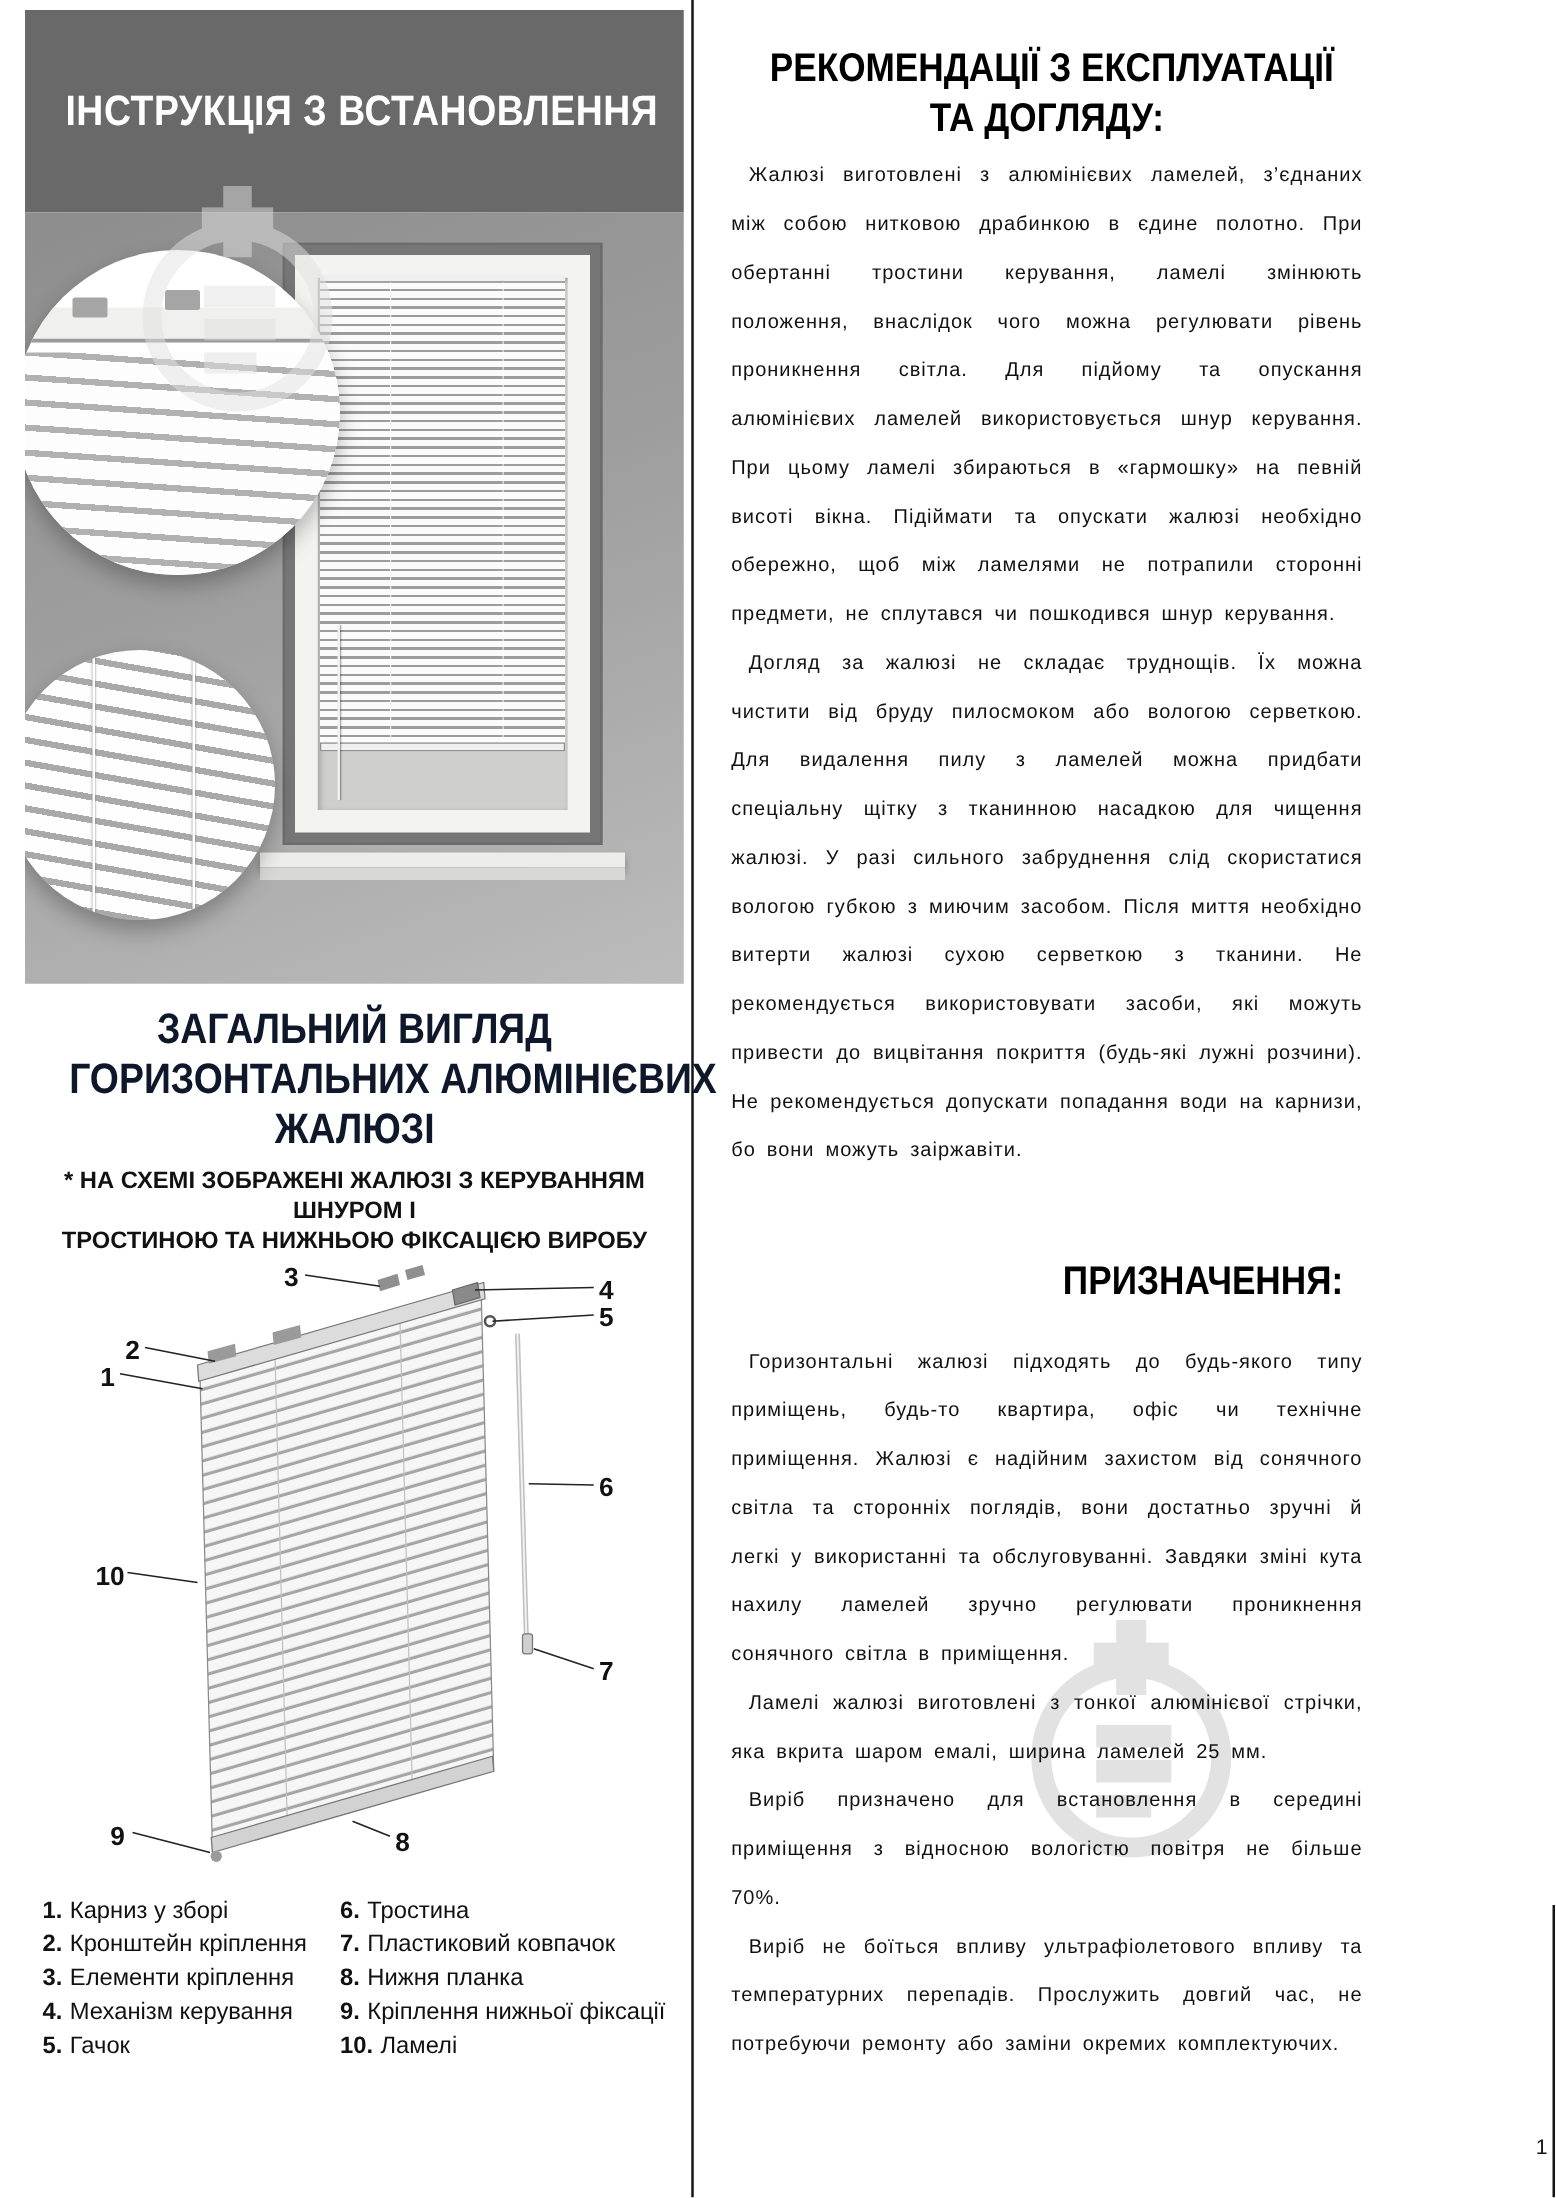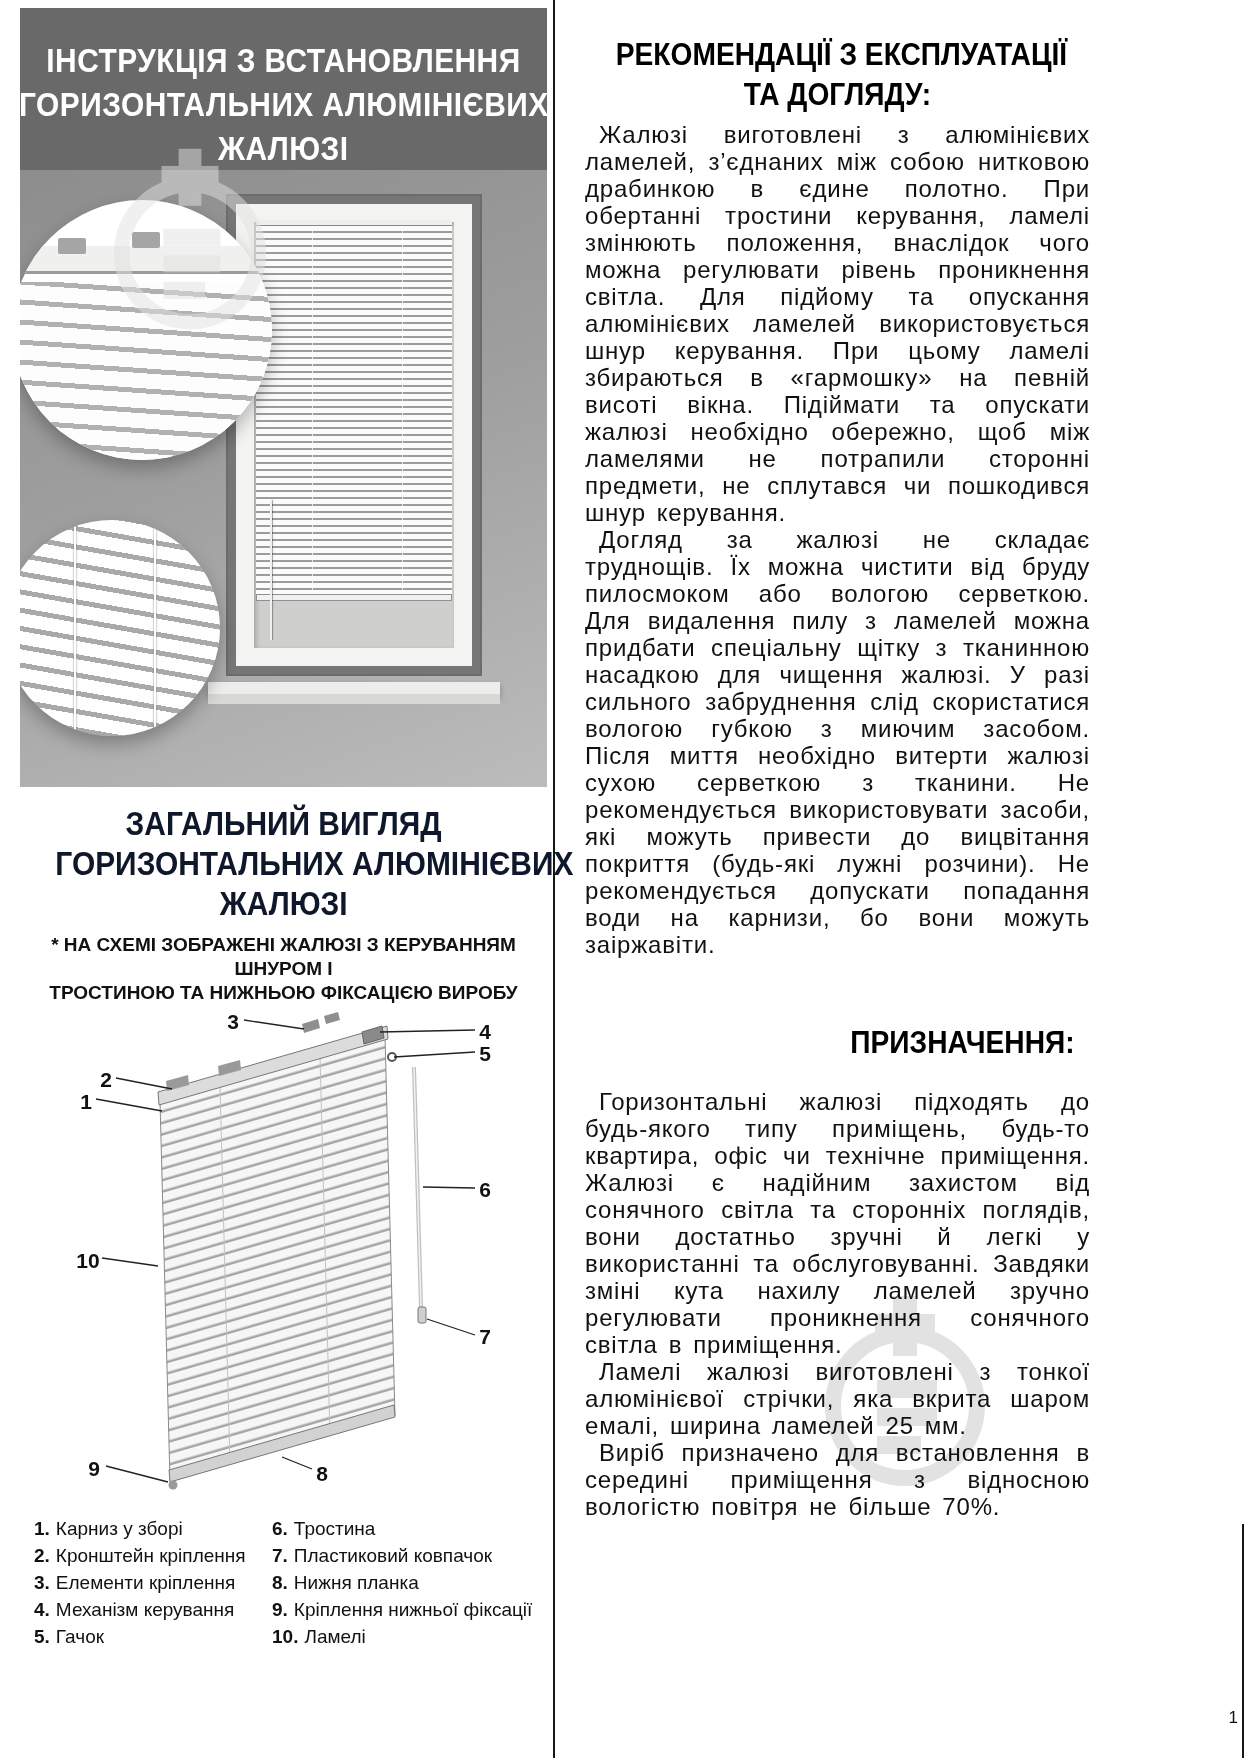--- a/index.html
+++ b/index.html
@@ -16,21 +16,21 @@
   .divider { position:absolute; left:553px; top:0; width:2px; height:1758px; background:#161616; }
   .edge-line { position:absolute; left:1242px; top:1524px; width:2px; height:234px; background:#161616; }
 
   
   .left-col { position:absolute; left:20px; top:8px; width:527px; }
 
   .cx { display:inline-block; transform:scaleX(.88); transform-origin:50% 50%; white-space:nowrap; }
 
   .header-box {
     width:527px; height:162px; background:#696969; color:#fff;
-    display:flex; flex-direction:column; justify-content:flex-end; align-items:center;
+    display:flex; flex-direction:row; justify-content:space-between; align-items:center;
     text-align:center;
   }
   .header-box .hline { font-weight:bold; font-size:34px; line-height:44px; letter-spacing:.5px; }
 
   
   .illustration {
     position:relative; width:527px; height:617px; overflow:hidden;
     background:linear-gradient(160deg,#8d8d8d 0%, #9e9e9e 45%, #bcbcbc 100%);
   }
   .win-recess { position:absolute; left:206px; top:24px; width:256px; height:482px; background:#767676; box-shadow:inset 0 0 0 2px #6c6c6c; }
@@ -79,21 +79,21 @@
   .legend-col.first  { width:238px; }
   .legend-col.second { width:275px; }
   .legend-item { font-size:19px; line-height:20px; white-space:nowrap; }
   .legend-item .ln { font-weight:bold; margin-right:6px; }
 
   
   .right-col { position:absolute; left:585px; top:34px; width:505px; }
   .care-title { text-align:center; margin-bottom:7px; }
   .care-title .tline { font-weight:bold; font-size:32px; line-height:40px; color:#000; }
   .body-text p {
-    font-size:24px; line-height:27px;
+    font-size:16px; line-height:39px;
     text-align:justify; text-indent:14px;
     letter-spacing:.8px; word-spacing:3.5px;
   }
   .purpose-title { text-align:right; margin-top:64px; margin-bottom:26px; }
   .purpose-title .tline { font-weight:bold; font-size:32px; line-height:40px; color:#000; }
 
   .page-number { position:absolute; left:1222px; top:1708px; width:16px; text-align:right; font-size:17px; color:#111; }
 </style>
 </head>
 <body>
@@ -251,17 +251,18 @@
   </div>
 
   <div class="purpose-title">
     <div class="tline"><span class="cx">ПРИЗНАЧЕННЯ:</span></div>
   </div>
 
   <div class="body-text">
     <p>Горизонтальні жалюзі підходять до будь-якого типу приміщень, будь-то квартира, офіс чи технічне приміщення. Жалюзі є надійним захистом від сонячного світла та сторонніх поглядів, вони достатньо зручні й легкі у використанні та обслуговуванні. Завдяки зміні кута нахилу ламелей зручно регулювати проникнення сонячного світла в приміщення.</p>
     <p>Ламелі жалюзі виготовлені з тонкої алюмінієвої стрічки, яка вкрита шаром емалі, ширина ламелей 25 мм.</p>
     <p>Виріб призначено для встановлення в середині приміщення з відносною вологістю повітря не більше 70%.</p>
+    <p>Виріб не боїться впливу ультрафіолетового впливу та температурних перепадів. Прослужить довгий час, не потребуючи ремонту або заміни окремих комплектуючих.</p>
   </div>
 
 </div>
 
 <div class="page-number">1</div>
 
 </body></html>

